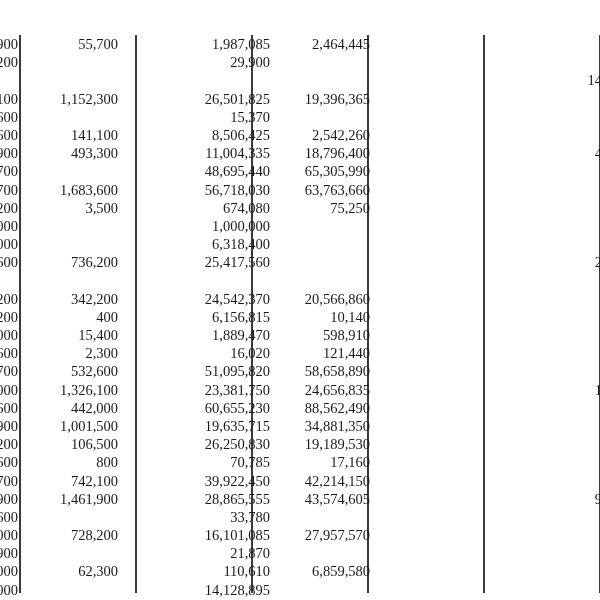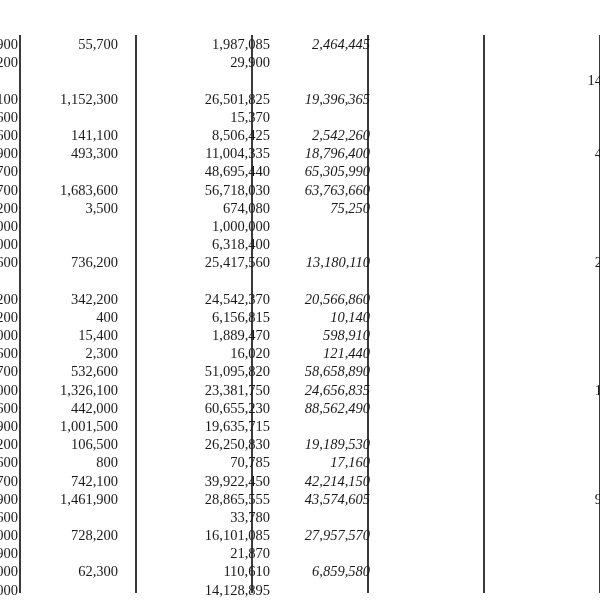--- a/index.html
+++ b/index.html
@@ -5,21 +5,21 @@
   html, body { margin: 0; padding: 0; background: #ffffff; }
   body { width: 600px; height: 600px; overflow: hidden; position: relative;
          font-family: "Liberation Serif", "DejaVu Serif", serif; color: #1a1a1a; }
   .table { position: absolute; left: 0; top: 35px; width: 600px; }
   .row { position: relative; height: 18.2px; }
   .cell { position: absolute; top: 0; height: 18.2px; line-height: 18.2px;
           font-size: 14.5px; text-align: right; white-space: nowrap; overflow: hidden; }
   .c0 { left: -40px; width: 58px; }
   .c1 { left: 22px;  width: 96px; }
   .c2 { left: 138px; width: 132px; }
-  .c3 { left: 254px; width: 116px; font-style: italic; }
+  .c3 { left: 254px; width: 116px; }
   .c4 { left: 370px; width: 112px; }
   .c5 { left: 486px; width: 116px; }
   .vline { position: absolute; top: 35px; height: 558px; width: 2px; background: #3a3a3a; }
 </style>
 </head>
 <body>
 
 <div class="vline" style="left:19px"></div>
 <div class="vline" style="left:135px"></div>
 <div class="vline" style="left:251px"></div>
@@ -120,21 +120,20 @@
       <div class="cell c1"></div>
       <div class="cell c2">6,318,400</div>
       <div class="cell c3"></div>
       <div class="cell c4"></div>
       <div class="cell c5"></div>
     </div>
     <div class="row">
       <div class="cell c0">600</div>
       <div class="cell c1">736,200</div>
       <div class="cell c2">25,417,560</div>
-      <div class="cell c3">13,180,110</div>
       <div class="cell c4"></div>
       <div class="cell c5">2</div>
     </div>
     <div class="row">
       <div class="cell c0"></div>
       <div class="cell c1"></div>
       <div class="cell c2"></div>
       <div class="cell c3"></div>
       <div class="cell c4"></div>
       <div class="cell c5"></div>
@@ -192,20 +191,21 @@
       <div class="cell c1">442,000</div>
       <div class="cell c2">60,655,230</div>
       <div class="cell c3">88,562,490</div>
       <div class="cell c4"></div>
       <div class="cell c5"></div>
     </div>
     <div class="row">
       <div class="cell c0">900</div>
       <div class="cell c1">1,001,500</div>
       <div class="cell c2">19,635,715</div>
+      <div class="cell c3">34,881,350</div>
       <div class="cell c4"></div>
       <div class="cell c5"></div>
     </div>
     <div class="row">
       <div class="cell c0">200</div>
       <div class="cell c1">106,500</div>
       <div class="cell c2">26,250,830</div>
       <div class="cell c3">19,189,530</div>
       <div class="cell c4"></div>
       <div class="cell c5"></div>

